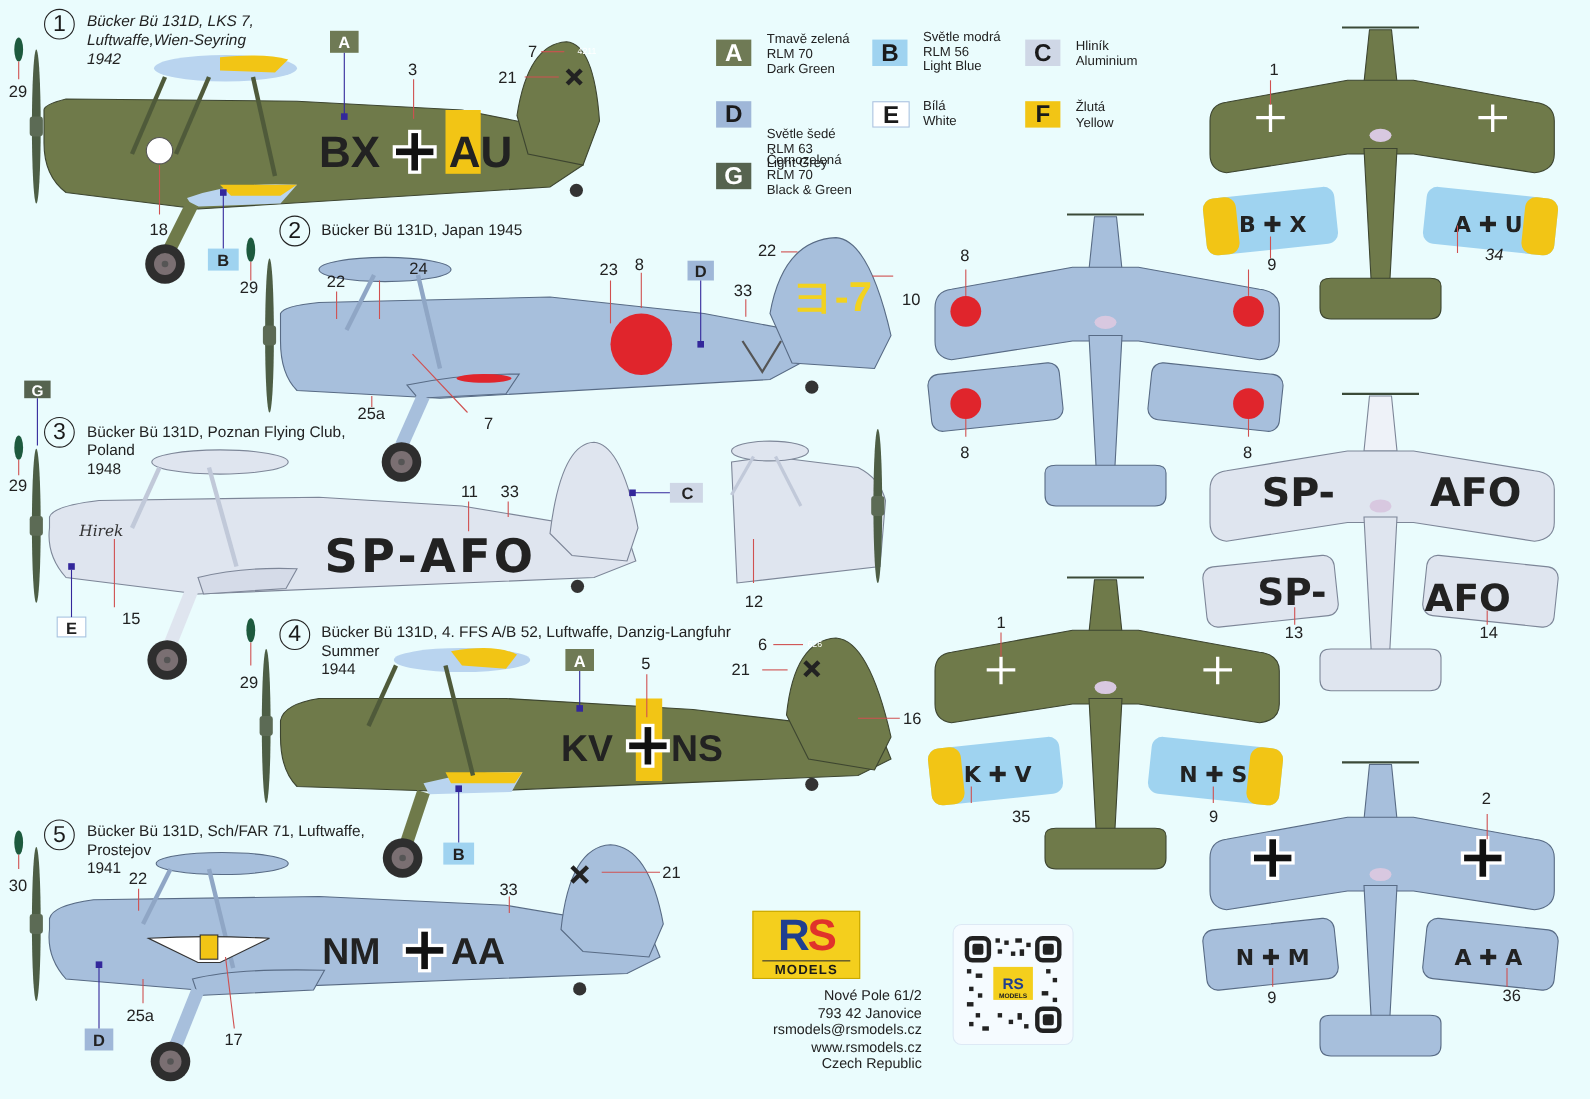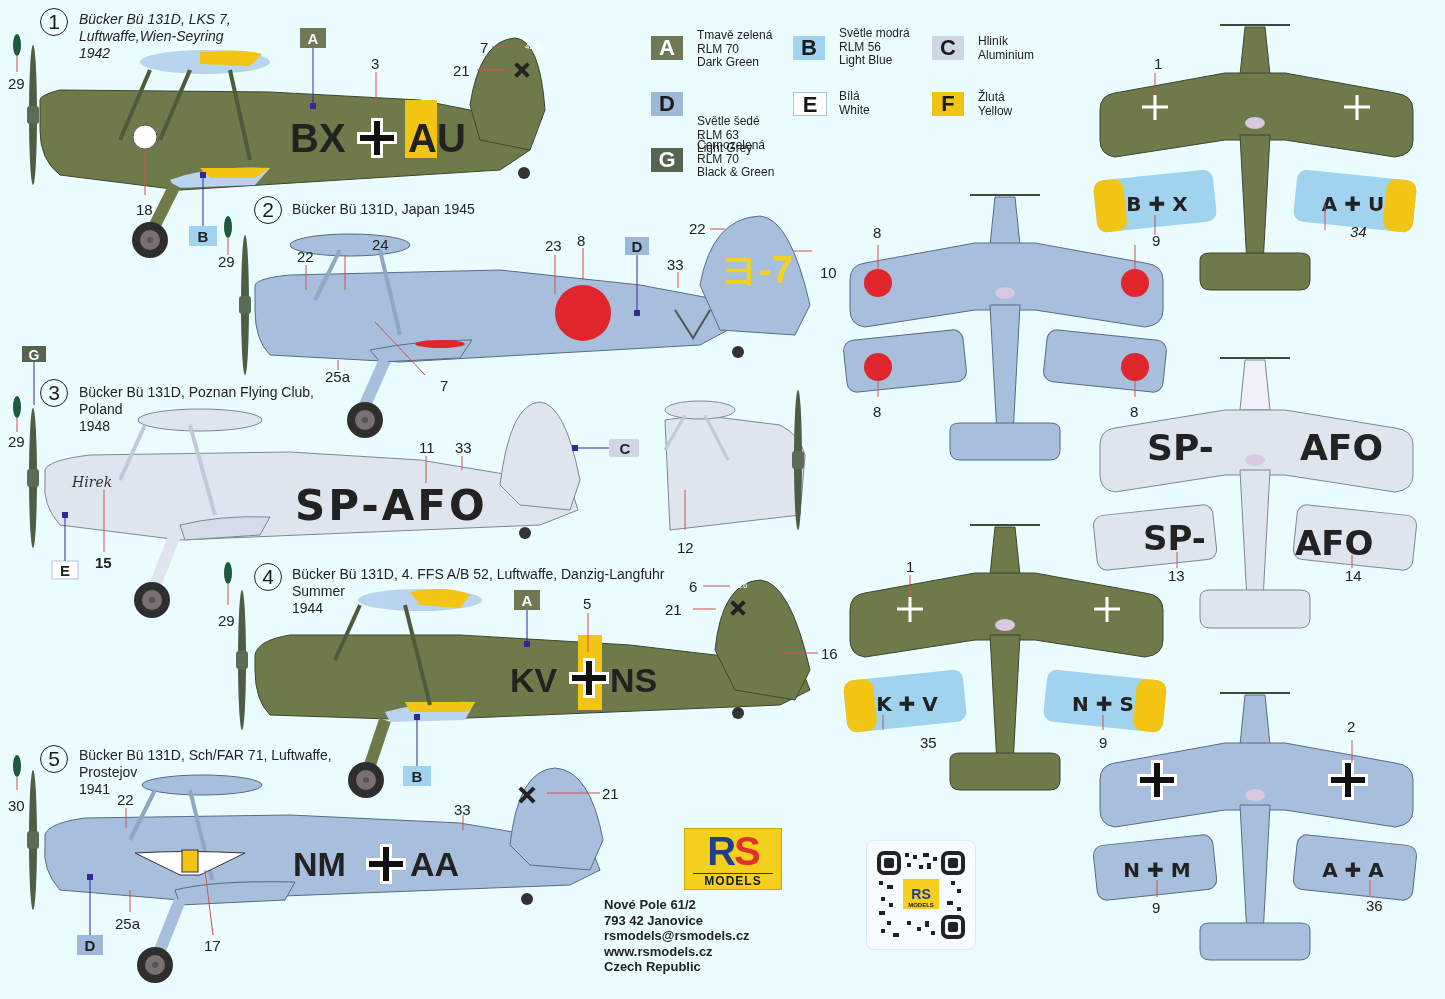--- a/index.html
+++ b/index.html
@@ -2,21 +2,21 @@
 <html><head>
 <meta charset="utf-8">
 <style>
   html,body{margin:0;padding:0;}
   body{width:1445px;height:999px;background:#eafcfd;position:relative;overflow:hidden;font-family:"Liberation Sans",sans-serif;color:#1a1a1a;}
   .num-circle{position:absolute;width:26px;height:26px;border:1.5px solid #222;border-radius:50%;font-size:21px;line-height:26px;text-align:center;font-family:"Liberation Sans",sans-serif;}
   .title{position:absolute;font-size:14px;line-height:17px;white-space:pre-line;color:#222;}
   .callout{position:absolute;font-size:15px;color:#222;}
   .swatch{position:absolute;width:32px;height:24px;font-weight:bold;font-size:22px;line-height:24px;text-align:center;}
   .legend-text{position:absolute;font-size:12px;line-height:13.5px;white-space:pre-line;color:#222;}
-  .addr{position:absolute;left:604px;top:897px;width:170px;text-align:left;font-weight:bold;font-size:13px;line-height:15.5px;color:#222;}
+  .addr{position:absolute;left:668px;top:897px;width:170px;text-align:right;font-weight:normal;font-size:13px;line-height:15.5px;color:#222;}
   .logo{position:absolute;left:684px;top:828px;width:96px;height:60px;background:#f4cf1d;border:1px solid #c9a800;}
   .logo .rs{position:absolute;left:0;top:0;width:96px;text-align:center;font-weight:bold;font-size:40px;line-height:44px;letter-spacing:-2px;}
   .logo .models{position:absolute;left:8px;top:44px;width:80px;height:14px;background:#f4cf1d;border-top:1px solid #333;font-weight:bold;font-size:12px;line-height:14px;text-align:center;letter-spacing:1px;}
   .qr{position:absolute;left:866px;top:840px;width:108px;height:108px;border-radius:8px;background:#f5fbff;border:1px solid #dde9f5;}
   svg{position:absolute;overflow:visible;}
 </style>
 </head>
 <body>
 
 <div>
@@ -206,21 +206,21 @@
     <path d="M5 30 L40 25 L120 35 Q140 45 145 65 L140 125 L10 140 Z" fill="#dfe5ef" stroke="#7d8698"></path>
     <ellipse cx="40" cy="20" rx="35" ry="9" fill="#dfe5ef" stroke="#7d8698"></ellipse>
     <line x1="25" y1="25" x2="5" y2="60" stroke="#c1c9d9" stroke-width="3"></line>
     <line x1="45" y1="25" x2="68" y2="70" stroke="#c1c9d9" stroke-width="3"></line>
     <use href="#prop" x="138" y="70"></use>
     <line x1="25" y1="100" x2="25" y2="140" stroke="#d05050"></line>
   </svg>
   <div class="callout" style="left:8px;top:433px;">29</div>
   <div class="callout" style="left:419px;top:439px;text-align:center;">11</div>
   <div class="callout" style="left:455px;top:439px;">33</div>
-  <div class="callout" style="left:95px;top:554px;font-weight:bold;">15</div>
+  <div class="callout" style="left:111px;top:554px;">15</div>
   <div class="callout" style="left:677px;top:539px;">12</div>
 </div>
 
 <div>
   <div class="num-circle" style="left:254px;top:563px;">4</div>
   <div class="title" style="left:292px;top:566px;">Bücker Bü 131D, 4. FFS A/B 52, Luftwaffe, Danzig-Langfuhr
 Summer
 1944</div>
   <svg style="left:0;top:0;" width="840" height="800">
     <use href="#prop" x="242" y="660"></use>

